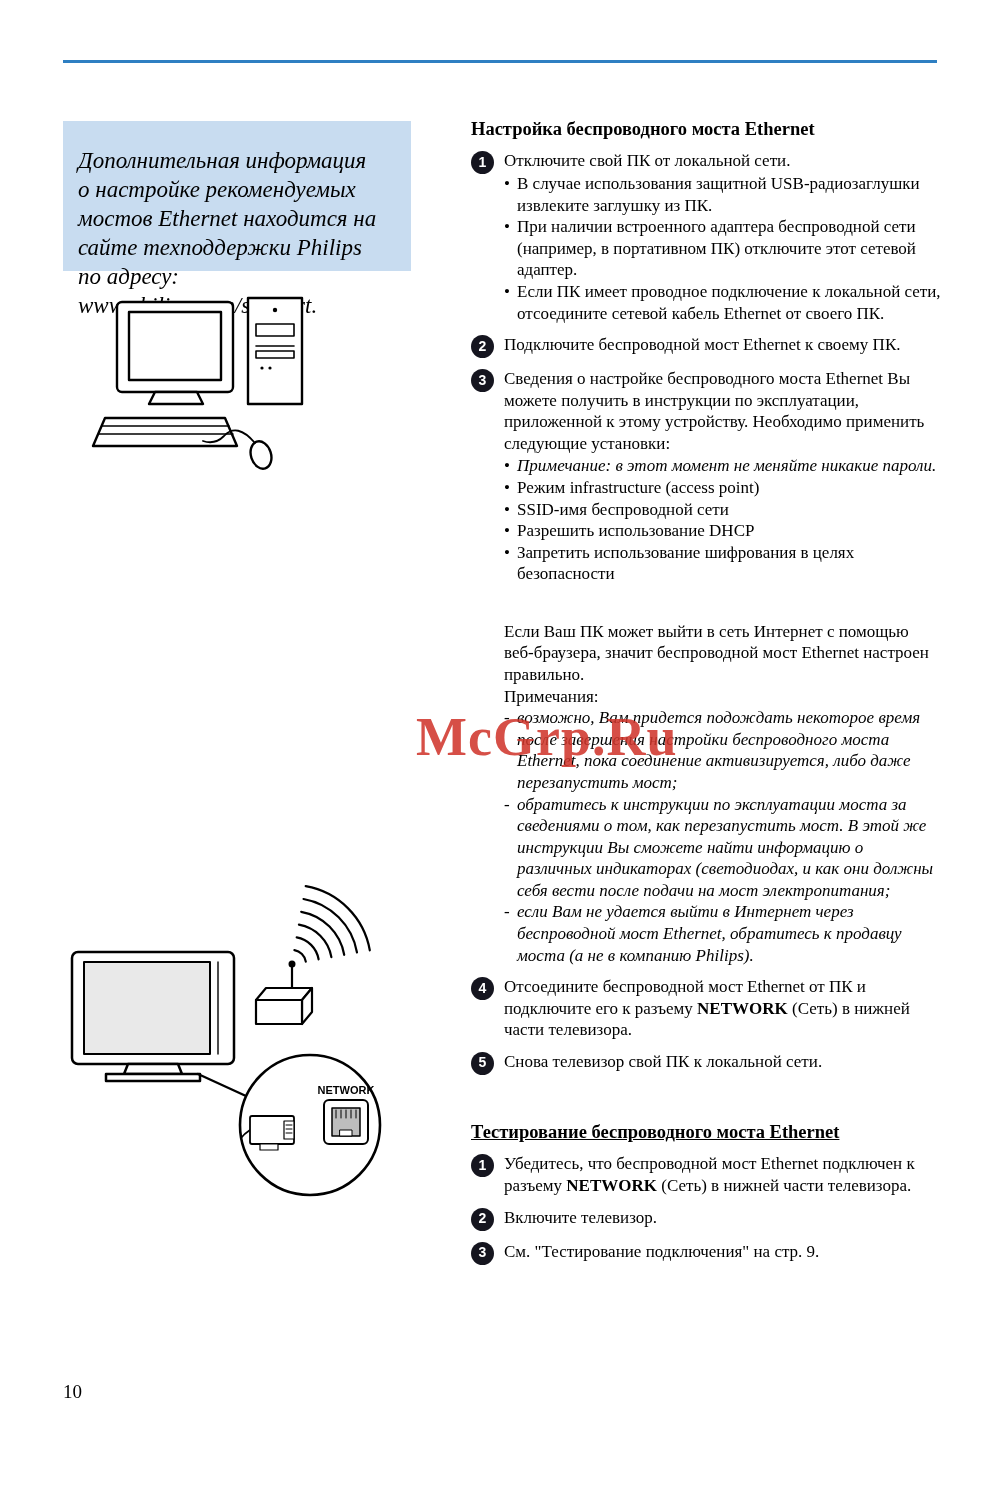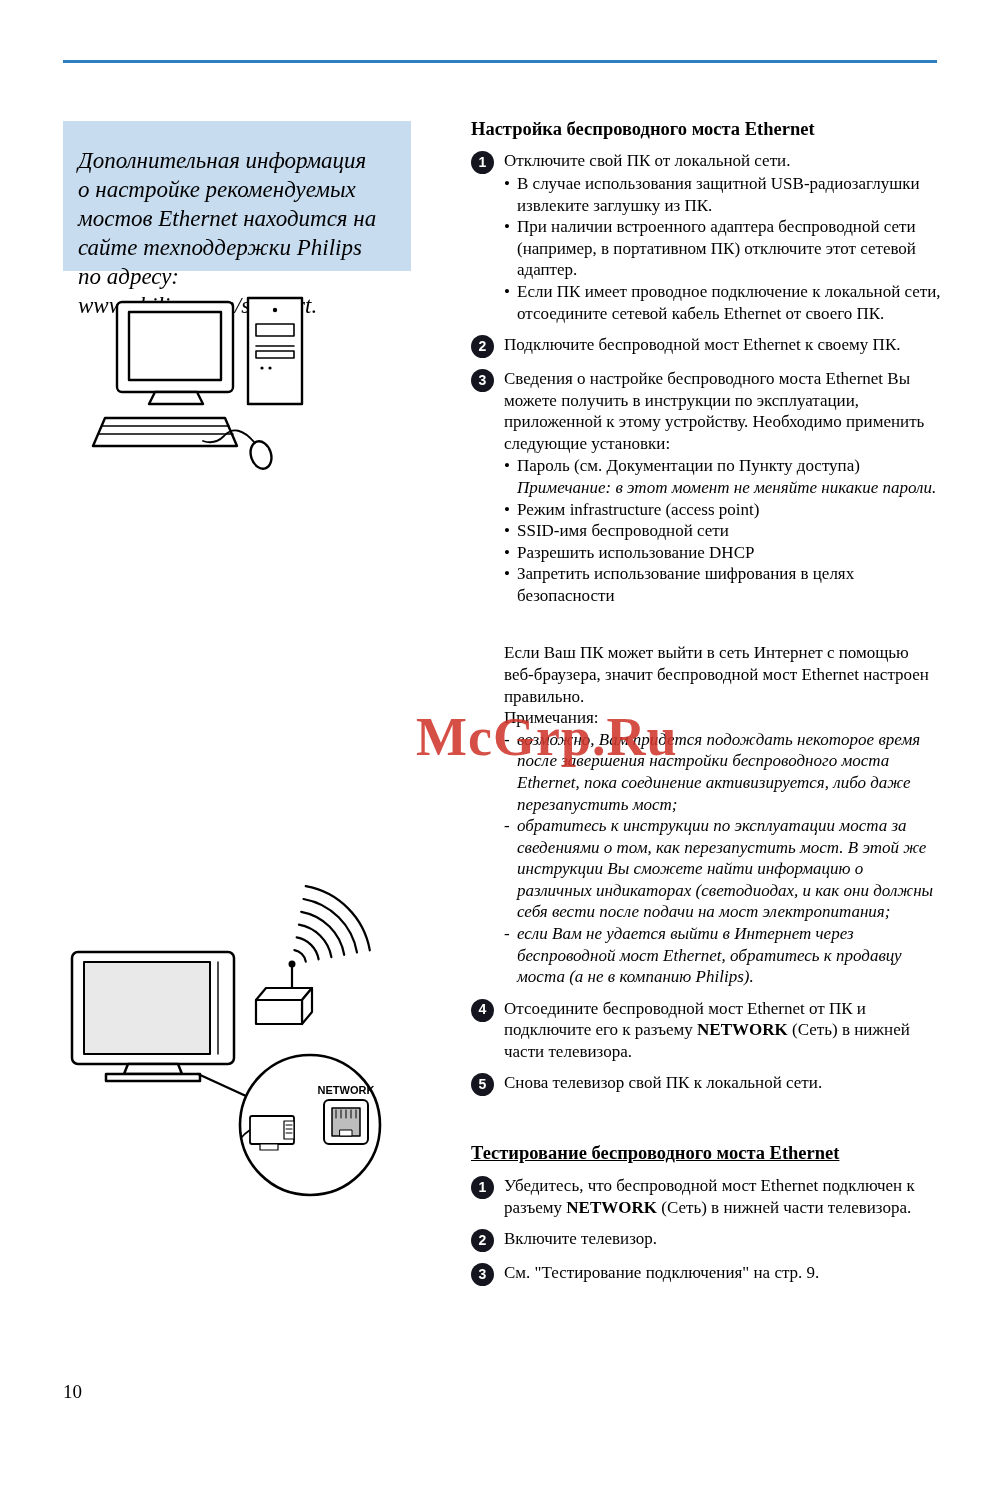--- a/index.html
+++ b/index.html
@@ -204,21 +204,20 @@
         <span>Подключите беспроводной мост Ethernet к своему ПК.</span>
       </div>
     </div>
 
     <div class="step">
       <div class="badge">3</div>
       <div class="sb">
         <span>Сведения о настройке беспроводного моста Ethernet Вы можете получить в инструкции по эксплуатации, приложенной к этому устройству. Необходимо применить следующие установки:</span>
         <ul class="bullets">
           <li>
-            <span>Пароль (см. Документации по Пункту доступа)</span>
             <div class="note">Примечание: в этот момент не меняйте никакие пароли.</div>
           </li>
           <li>Режим infrastructure (access point)</li>
           <li>SSID-имя беспроводной сети</li>
           <li>Разрешить использование DHCP</li>
           <li>Запретить использование шифрования в целях безопасности</li>
         </ul>
         <div class="para">Если Ваш ПК может выйти в сеть Интернет с помощью веб-браузера, значит беспроводной мост Ethernet настроен правильно.</div>
         <div class="notes-label">Примечания:</div>
         <div class="dash">возможно, Вам придется подождать некоторое время после завершения настройки беспроводного моста Ethernet, пока соединение активизируется, либо даже перезапустить мост;</div>

